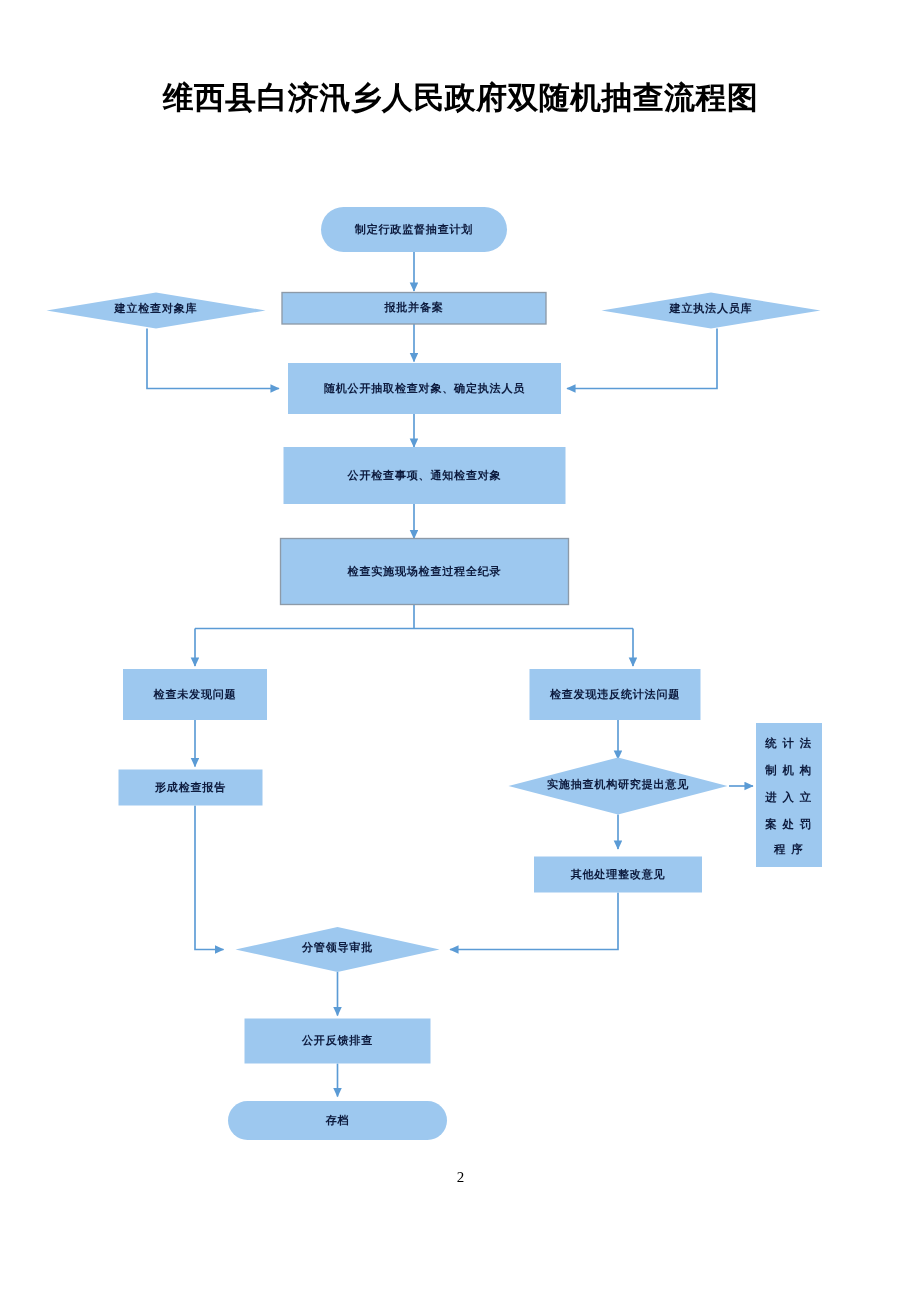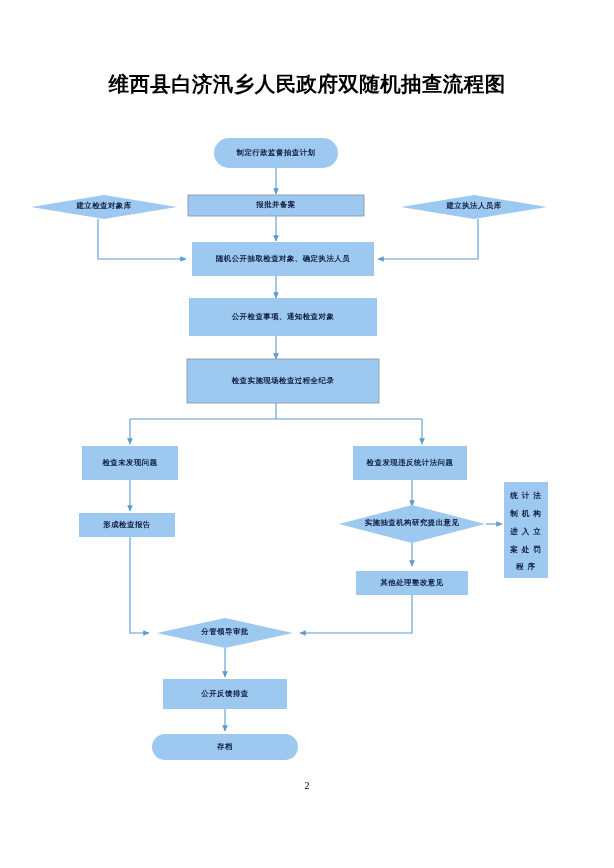--- a/index.html
+++ b/index.html
@@ -15,21 +15,21 @@
     overflow: hidden;
   }
   #page {
     position: relative;
     width: 614px;
     height: 868px;
     background: #ffffff;
   }
   #page-title {
     position: absolute;
-    top: 70px;
+    top: 51px;
     left: 0;
     width: 614px;
     text-align: center;
     font-family: "Liberation Serif", "DejaVu Serif", serif;
     font-weight: bold;
     font-size: 20.5px;
     letter-spacing: 0.4px;
     color: #000000;
     white-space: nowrap;
   }

